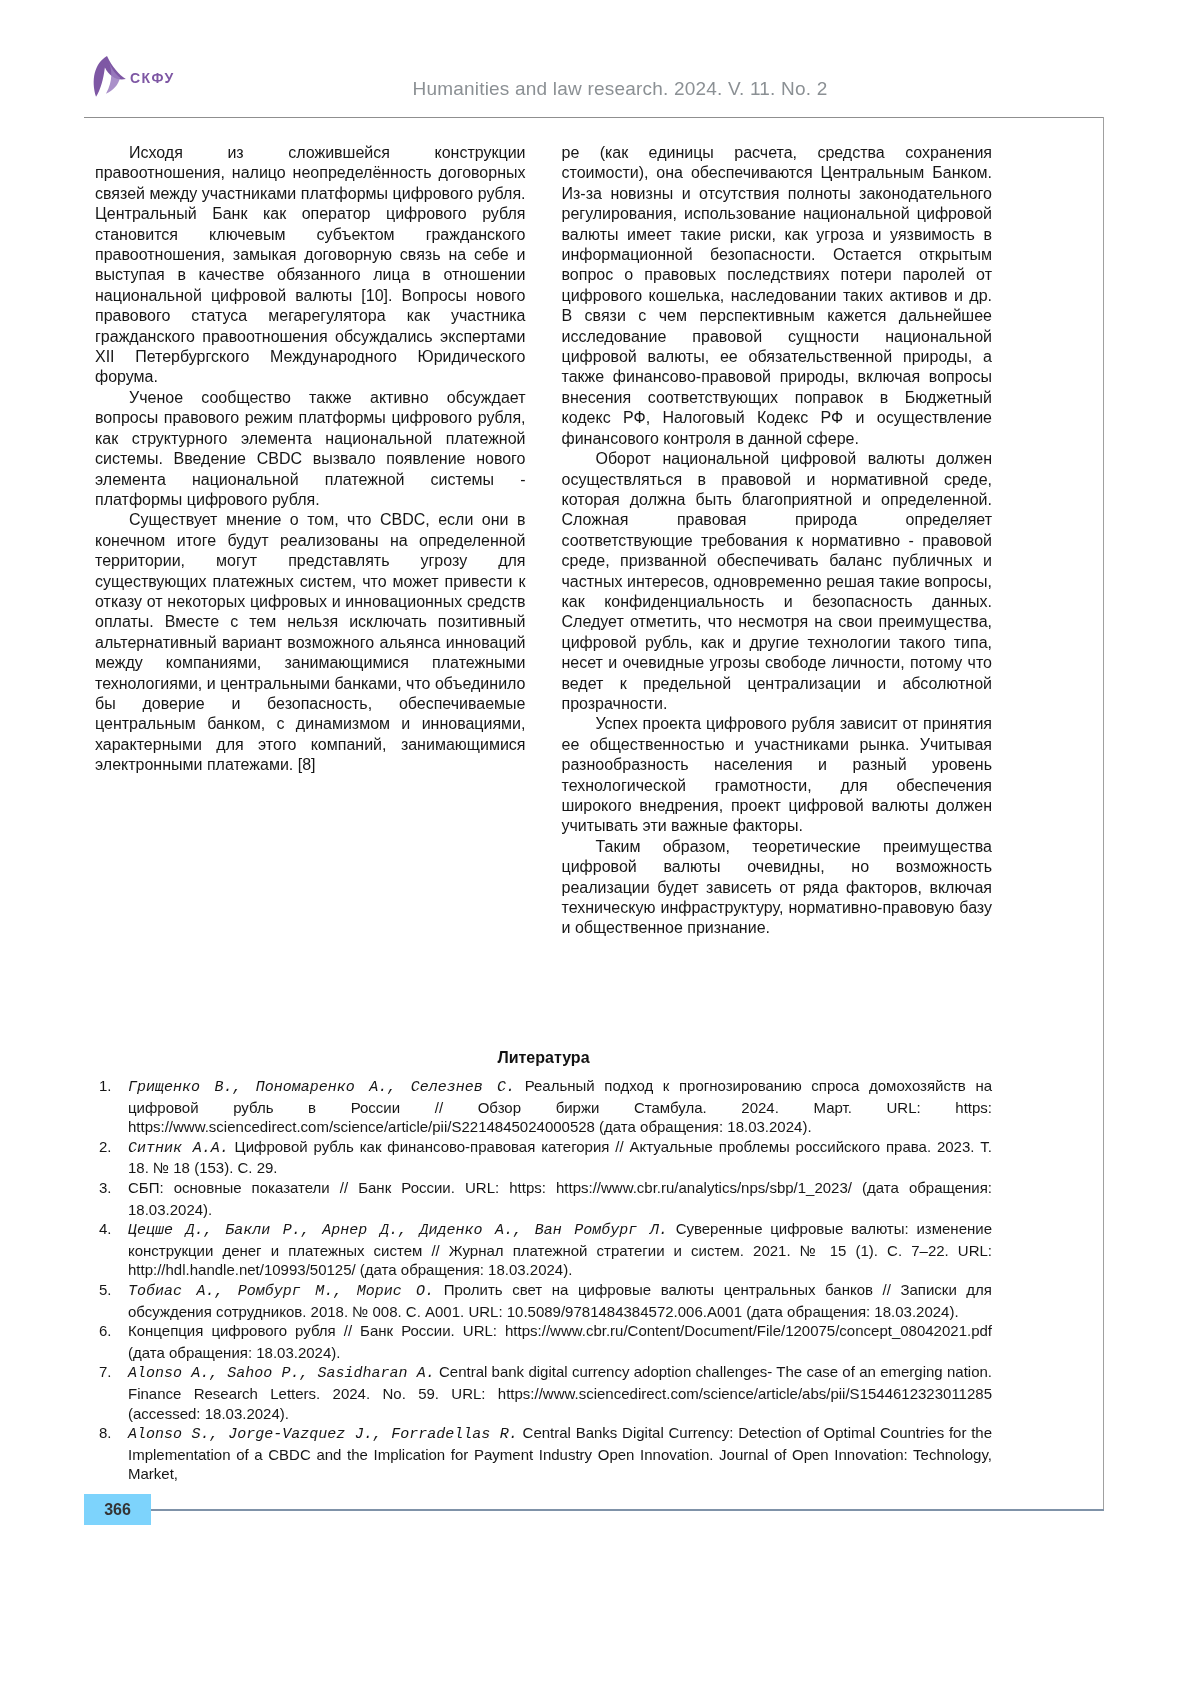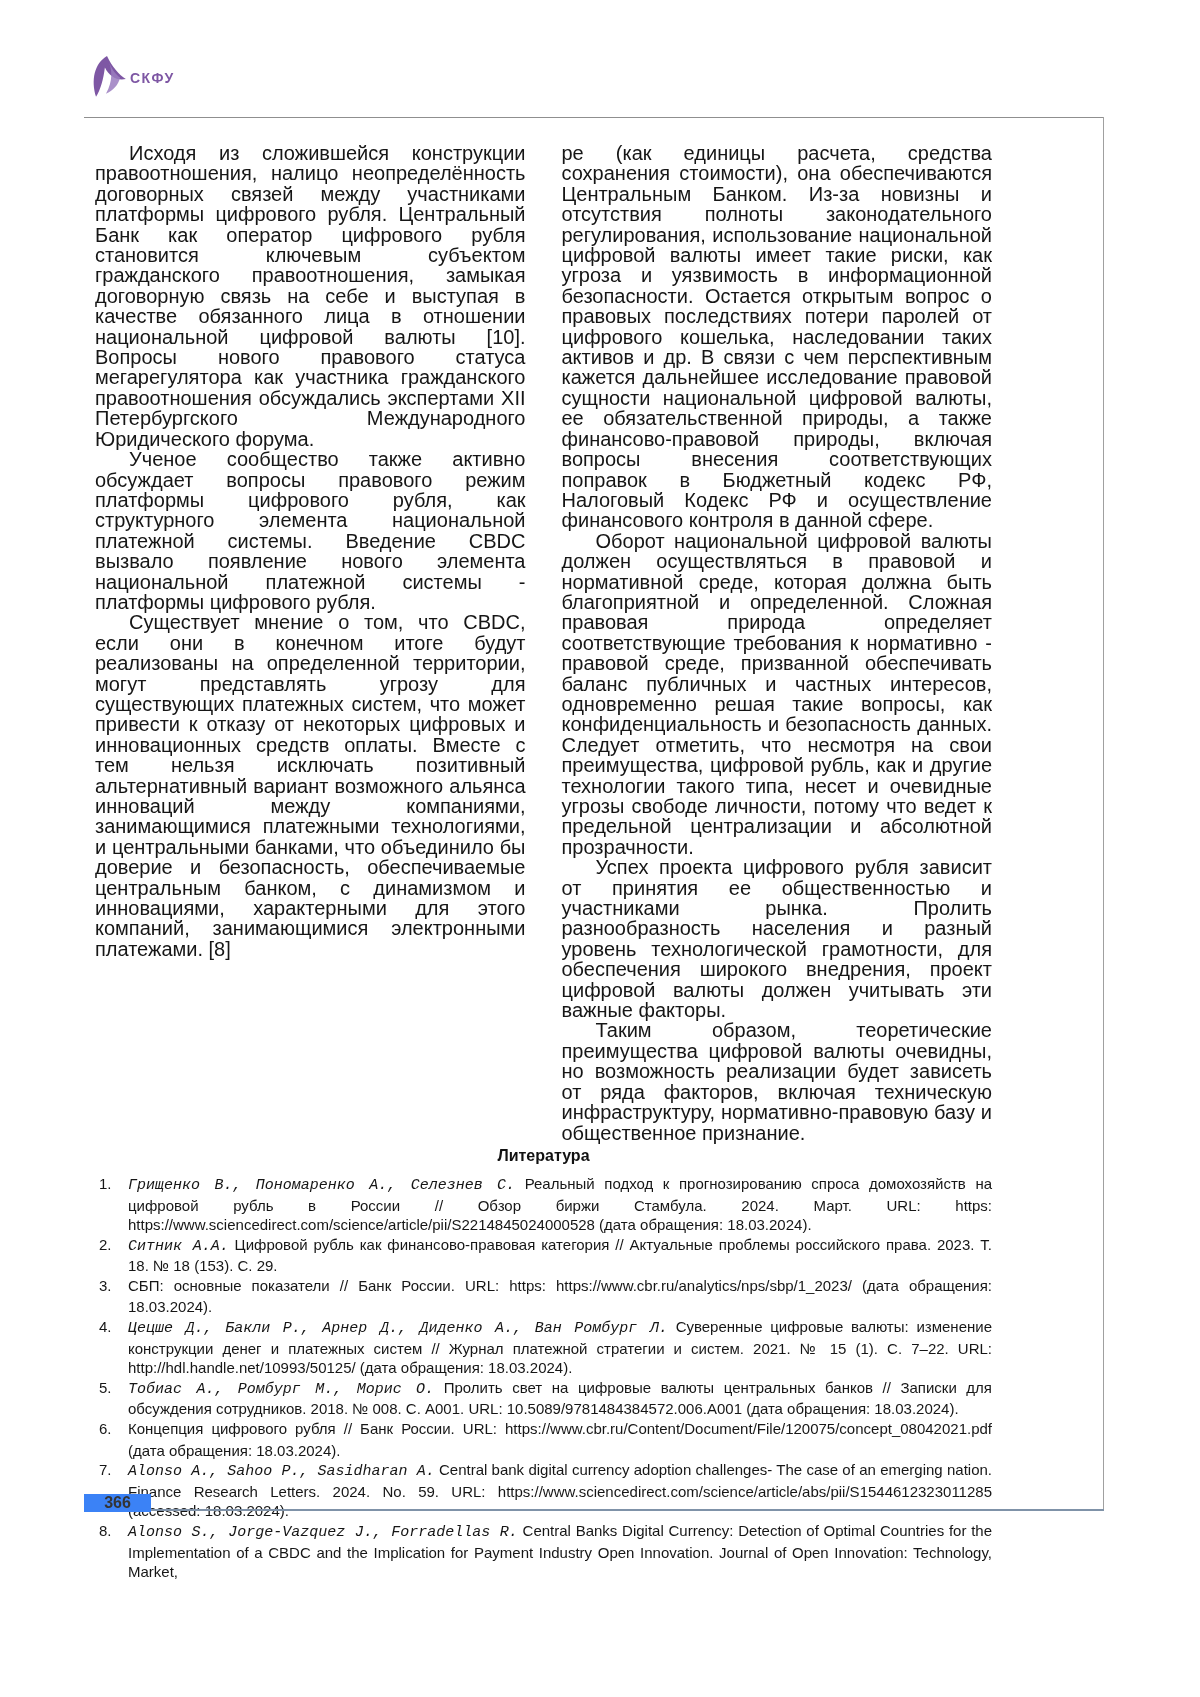--- a/index.html
+++ b/index.html
@@ -71,21 +71,21 @@
   .columns {
     display: flex;
     gap: 36px;
     min-height: 902px;
     align-items: flex-start;
   }
   .col { flex: 1 1 0; }
   .col p {
     margin: 0;
     text-align: justify;
-    font-size: 20px;
+    font-size: 16px;
     line-height: 20.4px;
     text-indent: 34px;
     hyphens: auto;
     -webkit-hyphens: auto;
     overflow-wrap: break-word;
   }
   .col p.no-indent { text-indent: 0; }
   .lead { font-weight: 700; font-style: italic; }
 
   
@@ -120,22 +120,22 @@
     left: 4px;
   }
   .ref-authors { font-style: italic; font-family: Liberation Mono, monospace; }
 
   
   .page-badge {
     position: absolute;
     left: 84px;
     top: 1494px;
     width: 67px;
-    height: 18px;
-    background: #3b82f6;
+    height: 31px;
+    background: #7dd3fc;
     color: #343434;
     font-weight: 700;
     font-size: 16px;
     display: flex;
     align-items: center;
     justify-content: center;
   }
   .footer-rule {
     position: absolute;
     left: 151px;
@@ -153,36 +153,37 @@
   <div class="logo">
     <span>
       <svg width="46" height="46" viewBox="0 0 44 44" aria-hidden="true">
         <path d="M22 2 C10 9 6.5 25 11.5 41 C16 34 18.5 24 20 13 C24 21.5 32 26 40 24 C33.5 20 27 12.5 22 2 Z" fill="#7e57a4"></path>
         <path d="M23 6 C27 14 28 26 21 38 C27.5 35.5 33 29.5 34.5 22.5 C30 19.5 26 13.5 23 6 Z" fill="#9b7cc0" opacity="0.85"></path>
       </svg>
     </span>
     <span class="logo-text">СКФУ</span>
   </div>
 
+  <div class="journal-title">Humanities and law research. 2024. V. 11. No. 2</div>
   <div class="header-rule"></div>
   <div class="side-rule"></div>
 
   <div class="content">
     <div class="columns">
 
       <div class="col">
         <p>Исходя из сложившейся конструкции правоотношения, налицо неопределённость договорных связей между участниками платформы цифрового рубля. Центральный Банк как оператор цифрового рубля становится ключевым субъектом гражданского правоотношения, замыкая договорную связь на себе и выступая в качестве обязанного лица в отношении национальной цифровой валюты [10]. Вопросы нового правового статуса мегарегулятора как участника гражданского правоотношения обсуждались экспертами XII Петербургского Международного Юридического форума.</p>
         <p>Ученое сообщество также активно обсуждает вопросы правового режим платформы цифрового рубля, как структурного элемента национальной платежной системы. Введение CBDC вызвало появление нового элемента национальной платежной системы - платформы цифрового рубля.</p>
         <p>Существует мнение о том, что CBDC, если они в конечном итоге будут реализованы на определенной территории, могут представлять угрозу для существующих платежных систем, что может привести к отказу от некоторых цифровых и инновационных средств оплаты. Вместе с тем нельзя исключать позитивный альтернативный вариант возможного альянса инноваций между компаниями, занимающимися платежными технологиями, и центральными банками, что объединило бы доверие и безопасность, обеспечиваемые центральным банком, с динамизмом и инновациями, характерными для этого компаний, занимающимися электронными платежами. [8]</p>
       </div>
 
       <div class="col">
         <p class="no-indent">ре (как единицы расчета, средства сохранения стоимости), она обеспечиваются Центральным Банком. Из-за новизны и отсутствия полноты законодательного регулирования, использование национальной цифровой валюты имеет такие риски, как угроза и уязвимость в информационной безопасности. Остается открытым вопрос о правовых последствиях потери паролей от цифрового кошелька, наследовании таких активов и др. В связи с чем перспективным кажется дальнейшее исследование правовой сущности национальной цифровой валюты, ее обязательственной природы, а также финансово-правовой природы, включая вопросы внесения соответствующих поправок в Бюджетный кодекс РФ, Налоговый Кодекс РФ и осуществление финансового контроля в данной сфере.</p>
         <p>Оборот национальной цифровой валюты должен осуществляться в правовой и нормативной среде, которая должна быть благоприятной и определенной. Сложная правовая природа определяет соответствующие требования к нормативно - правовой среде, призванной обеспечивать баланс публичных и частных интересов, одновременно решая такие вопросы, как конфиденциальность и безопасность данных. Следует отметить, что несмотря на свои преимущества, цифровой рубль, как и другие технологии такого типа, несет и очевидные угрозы свободе личности, потому что ведет к предельной централизации и абсолютной прозрачности.</p>
-        <p>Успех проекта цифрового рубля зависит от принятия ее общественностью и участниками рынка. Пролить разнообразность населения и разный уровень технологической грамотности, для обеспечения широкого внедрения, проект цифровой валюты должен учитывать эти важные факторы.</p>
+        <p>Успех проекта цифрового рубля зависит от принятия ее общественностью и участниками рынка. Учитывая разнообразность населения и разный уровень технологической грамотности, для обеспечения широкого внедрения, проект цифровой валюты должен учитывать эти важные факторы.</p>
         <p>Таким образом, теоретические преимущества цифровой валюты очевидны, но возможность реализации будет зависеть от ряда факторов, включая техническую инфраструктуру, нормативно-правовую базу и общественное признание.</p>
       </div>
 
     </div>
 
     <div class="references">
       <h3 class="references-heading">Литература</h3>
       <ol class="references-list">
         <li><span class="ref-authors">Грищенко В., Пономаренко А., Селезнев С.</span> <span>Реальный подход к прогнозированию спроса домохозяйств на цифровой рубль в России // Обзор биржи Стамбула. 2024. Март. URL: https: https://www.sciencedirect.com/science/article/pii/S2214845024000528 (дата обращения: 18.03.2024).</span></li>
         <li><span class="ref-authors">Ситник А.А.</span> <span>Цифровой рубль как финансово-правовая категория // Актуальные проблемы российского права. 2023. Т. 18. № 18 (153). С. 29.</span></li>

